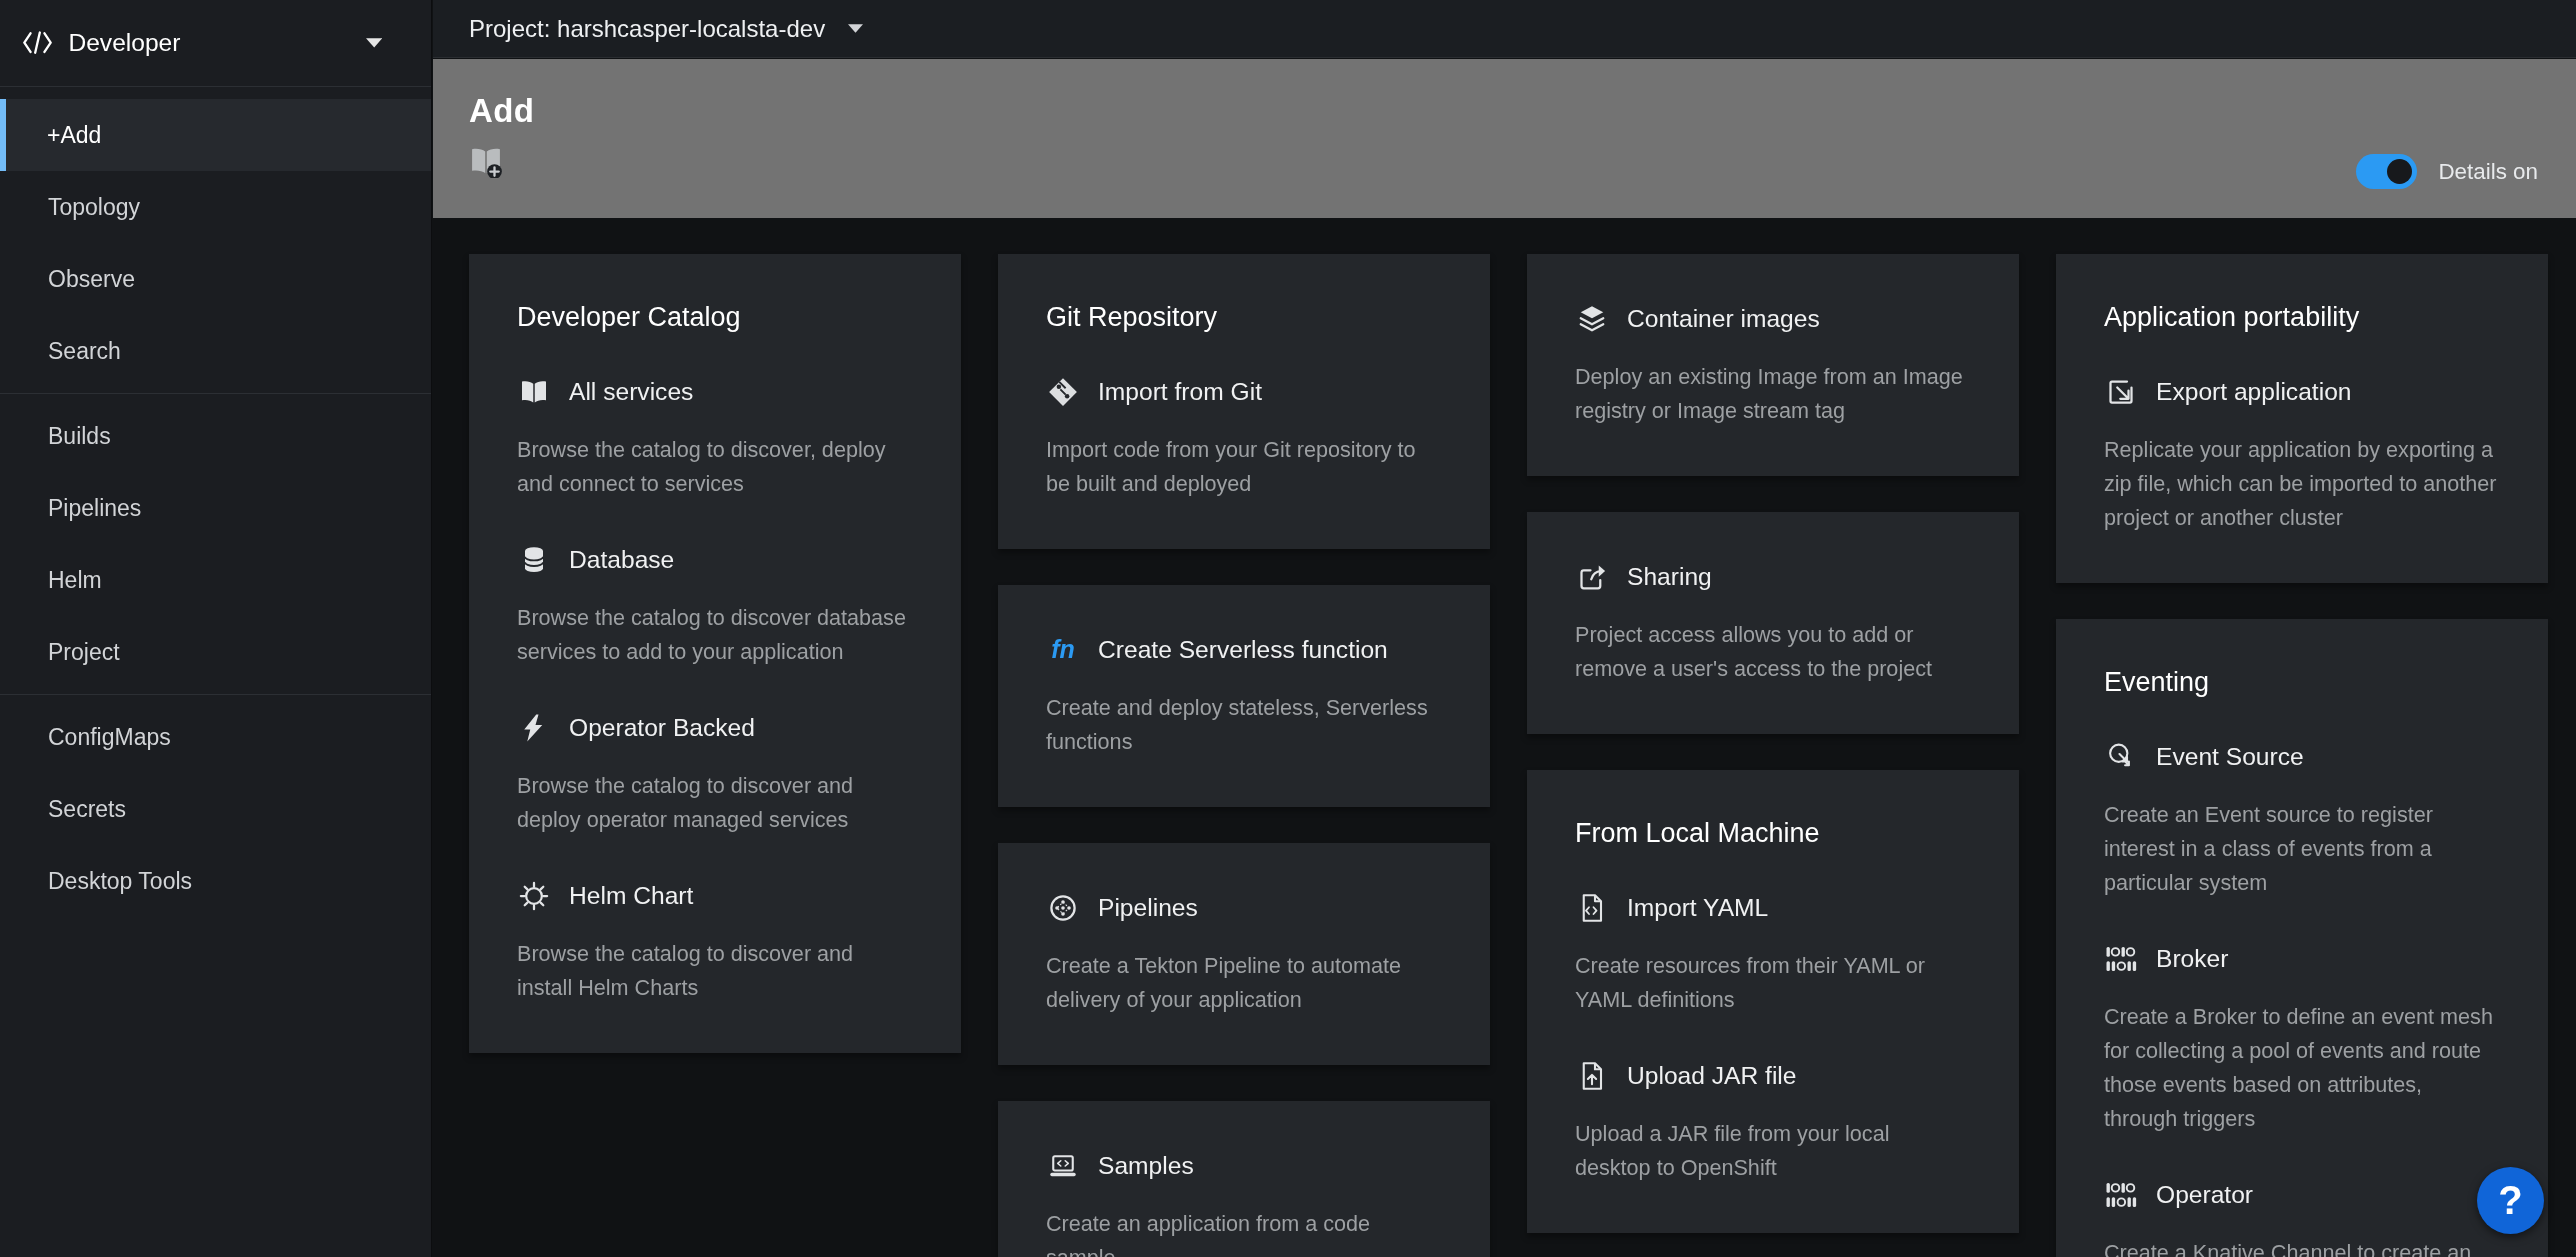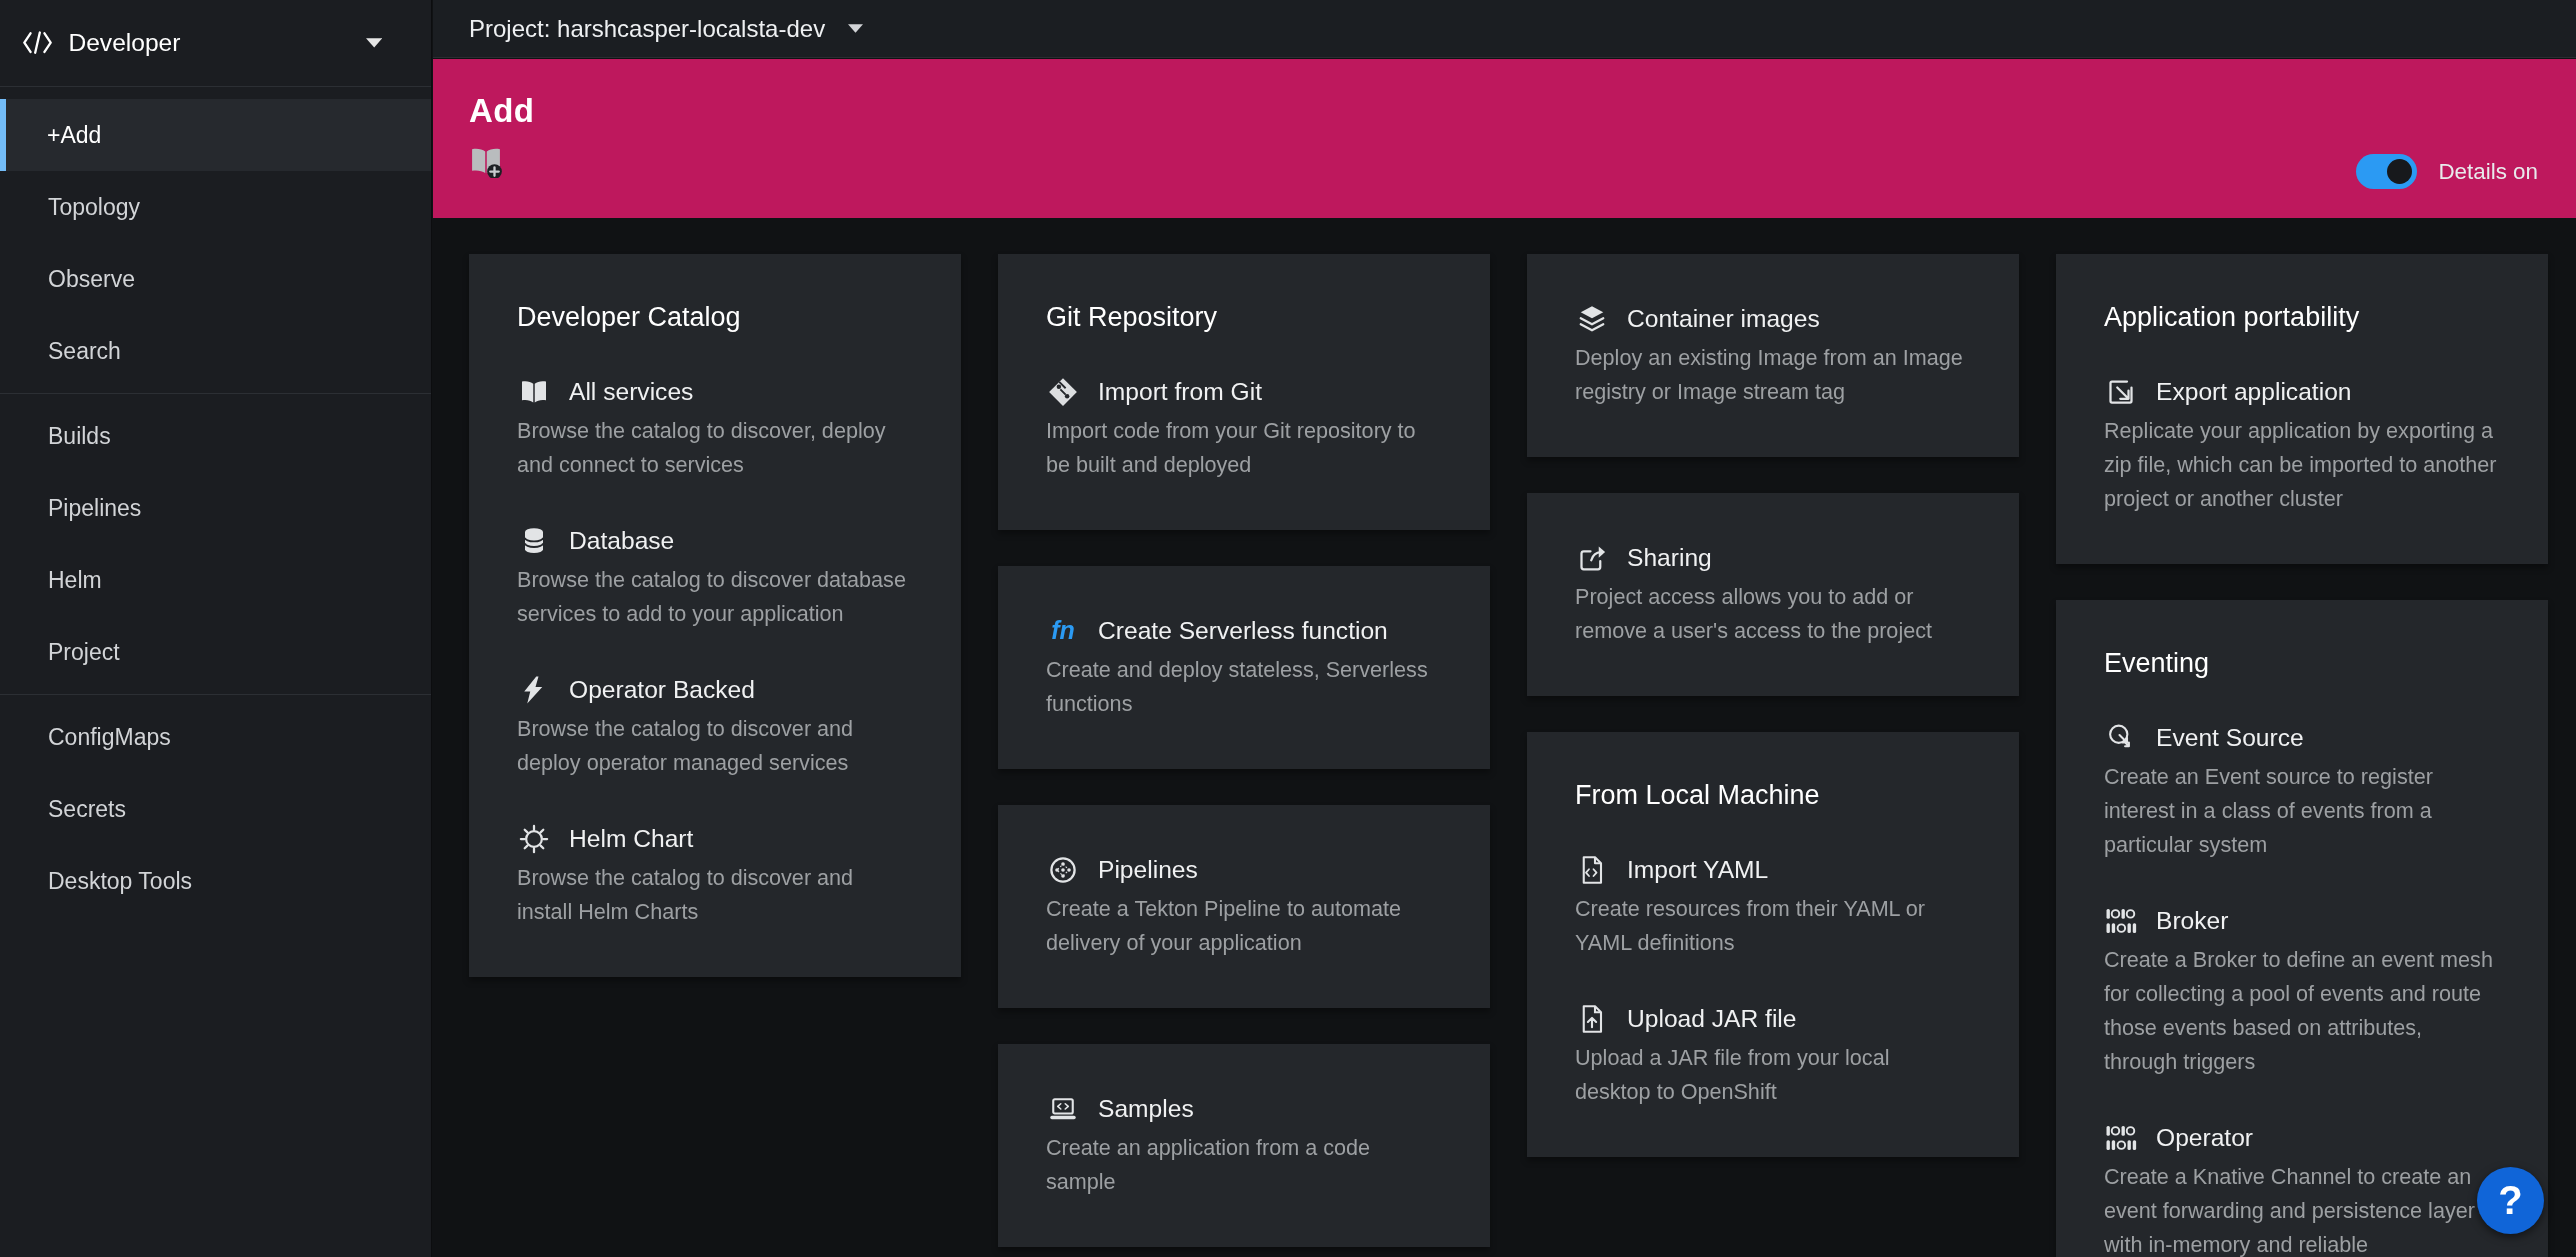--- a/index.html
+++ b/index.html
@@ -28,21 +28,21 @@
     padding-left:41px;color:#ffffff;}
   .nav-divider{border-top:0.7px solid #2c2f34;margin:6px 0;}
 
   
   .topbar{position:absolute;left:433px;right:0;top:0;height:58px;background:#1b1e22;
     border-bottom:0.7px solid #2a2d31;display:flex;align-items:center;padding-left:36px;}
   .project-selector{display:flex;align-items:center;gap:22.4px;font-size:24px;color:#eef0f2;cursor:pointer;}
   .proj-caret{width:15px;height:9px;color:#d2d4d7;}
 
   
-  .page-header{position:absolute;left:433px;right:0;top:59px;height:159px;background:#be185d;
+  .page-header{position:absolute;left:433px;right:0;top:59px;height:159px;background:#737373;
     padding:33px 36px;}
   .page-title{font-size:33px;font-weight:700;color:#ffffff;letter-spacing:0.4px;}
   .quickstart{margin-top:15px;width:34px;height:33px;display:inline-block;cursor:pointer;}
   .quickstart svg{width:34px;height:33px;display:block;}
   .toggle-wrap{position:absolute;right:38px;top:95px;display:flex;align-items:center;gap:21px;}
   .toggle{width:61px;height:35px;border-radius:18px;background:var(--accent);position:relative;cursor:pointer;}
   .toggle .knob{position:absolute;right:5.2px;top:4.5px;width:25px;height:25px;border-radius:50%;background:#17191c;}
   .toggle-label{font-size:22.4px;color:#e8eaec;}
 
   
@@ -52,21 +52,21 @@
   .col{width:492px;display:flex;flex-direction:column;gap:36px;flex:none;}
   .card{background:#24272b;padding:48px;box-shadow:0 3.7px 6px rgba(0,0,0,.35);}
   .card-title{font-size:27px;font-weight:500;color:#ffffff;margin-bottom:42px;}
   .item + .item{margin-top:42px;}
   .item-head{display:flex;align-items:center;gap:18px;cursor:pointer;}
   .item-icon{width:34px;height:33px;display:flex;justify-content:center;align-items:center;flex:none;}
   .item-icon svg{width:30px;height:30px;display:block;}
   .item-icon svg.wide{width:33px;}
   .fn-glyph{font-size:25px;font-style:italic;font-weight:700;color:var(--accent);}
   .item-title{font-size:24.6px;font-weight:500;color:#f0f1f2;}
-  .item-desc{margin-top:6px;font-size:21.6px;line-height:34px;color:#9da0a3;}
+  .item-desc{margin-top:25px;font-size:21.6px;line-height:34px;color:#9da0a3;}
 
   
   .help-btn{position:absolute;left:2477px;top:1167px;width:67px;height:67px;border-radius:50%;
     background:var(--help);color:#ffffff;display:flex;align-items:center;justify-content:center;
     font-size:40px;font-weight:700;cursor:pointer;box-shadow:0 3px 9px rgba(0,0,0,.5);z-index:9;}
 </style>
 </head>
 <body>
 
 <div class="app">

